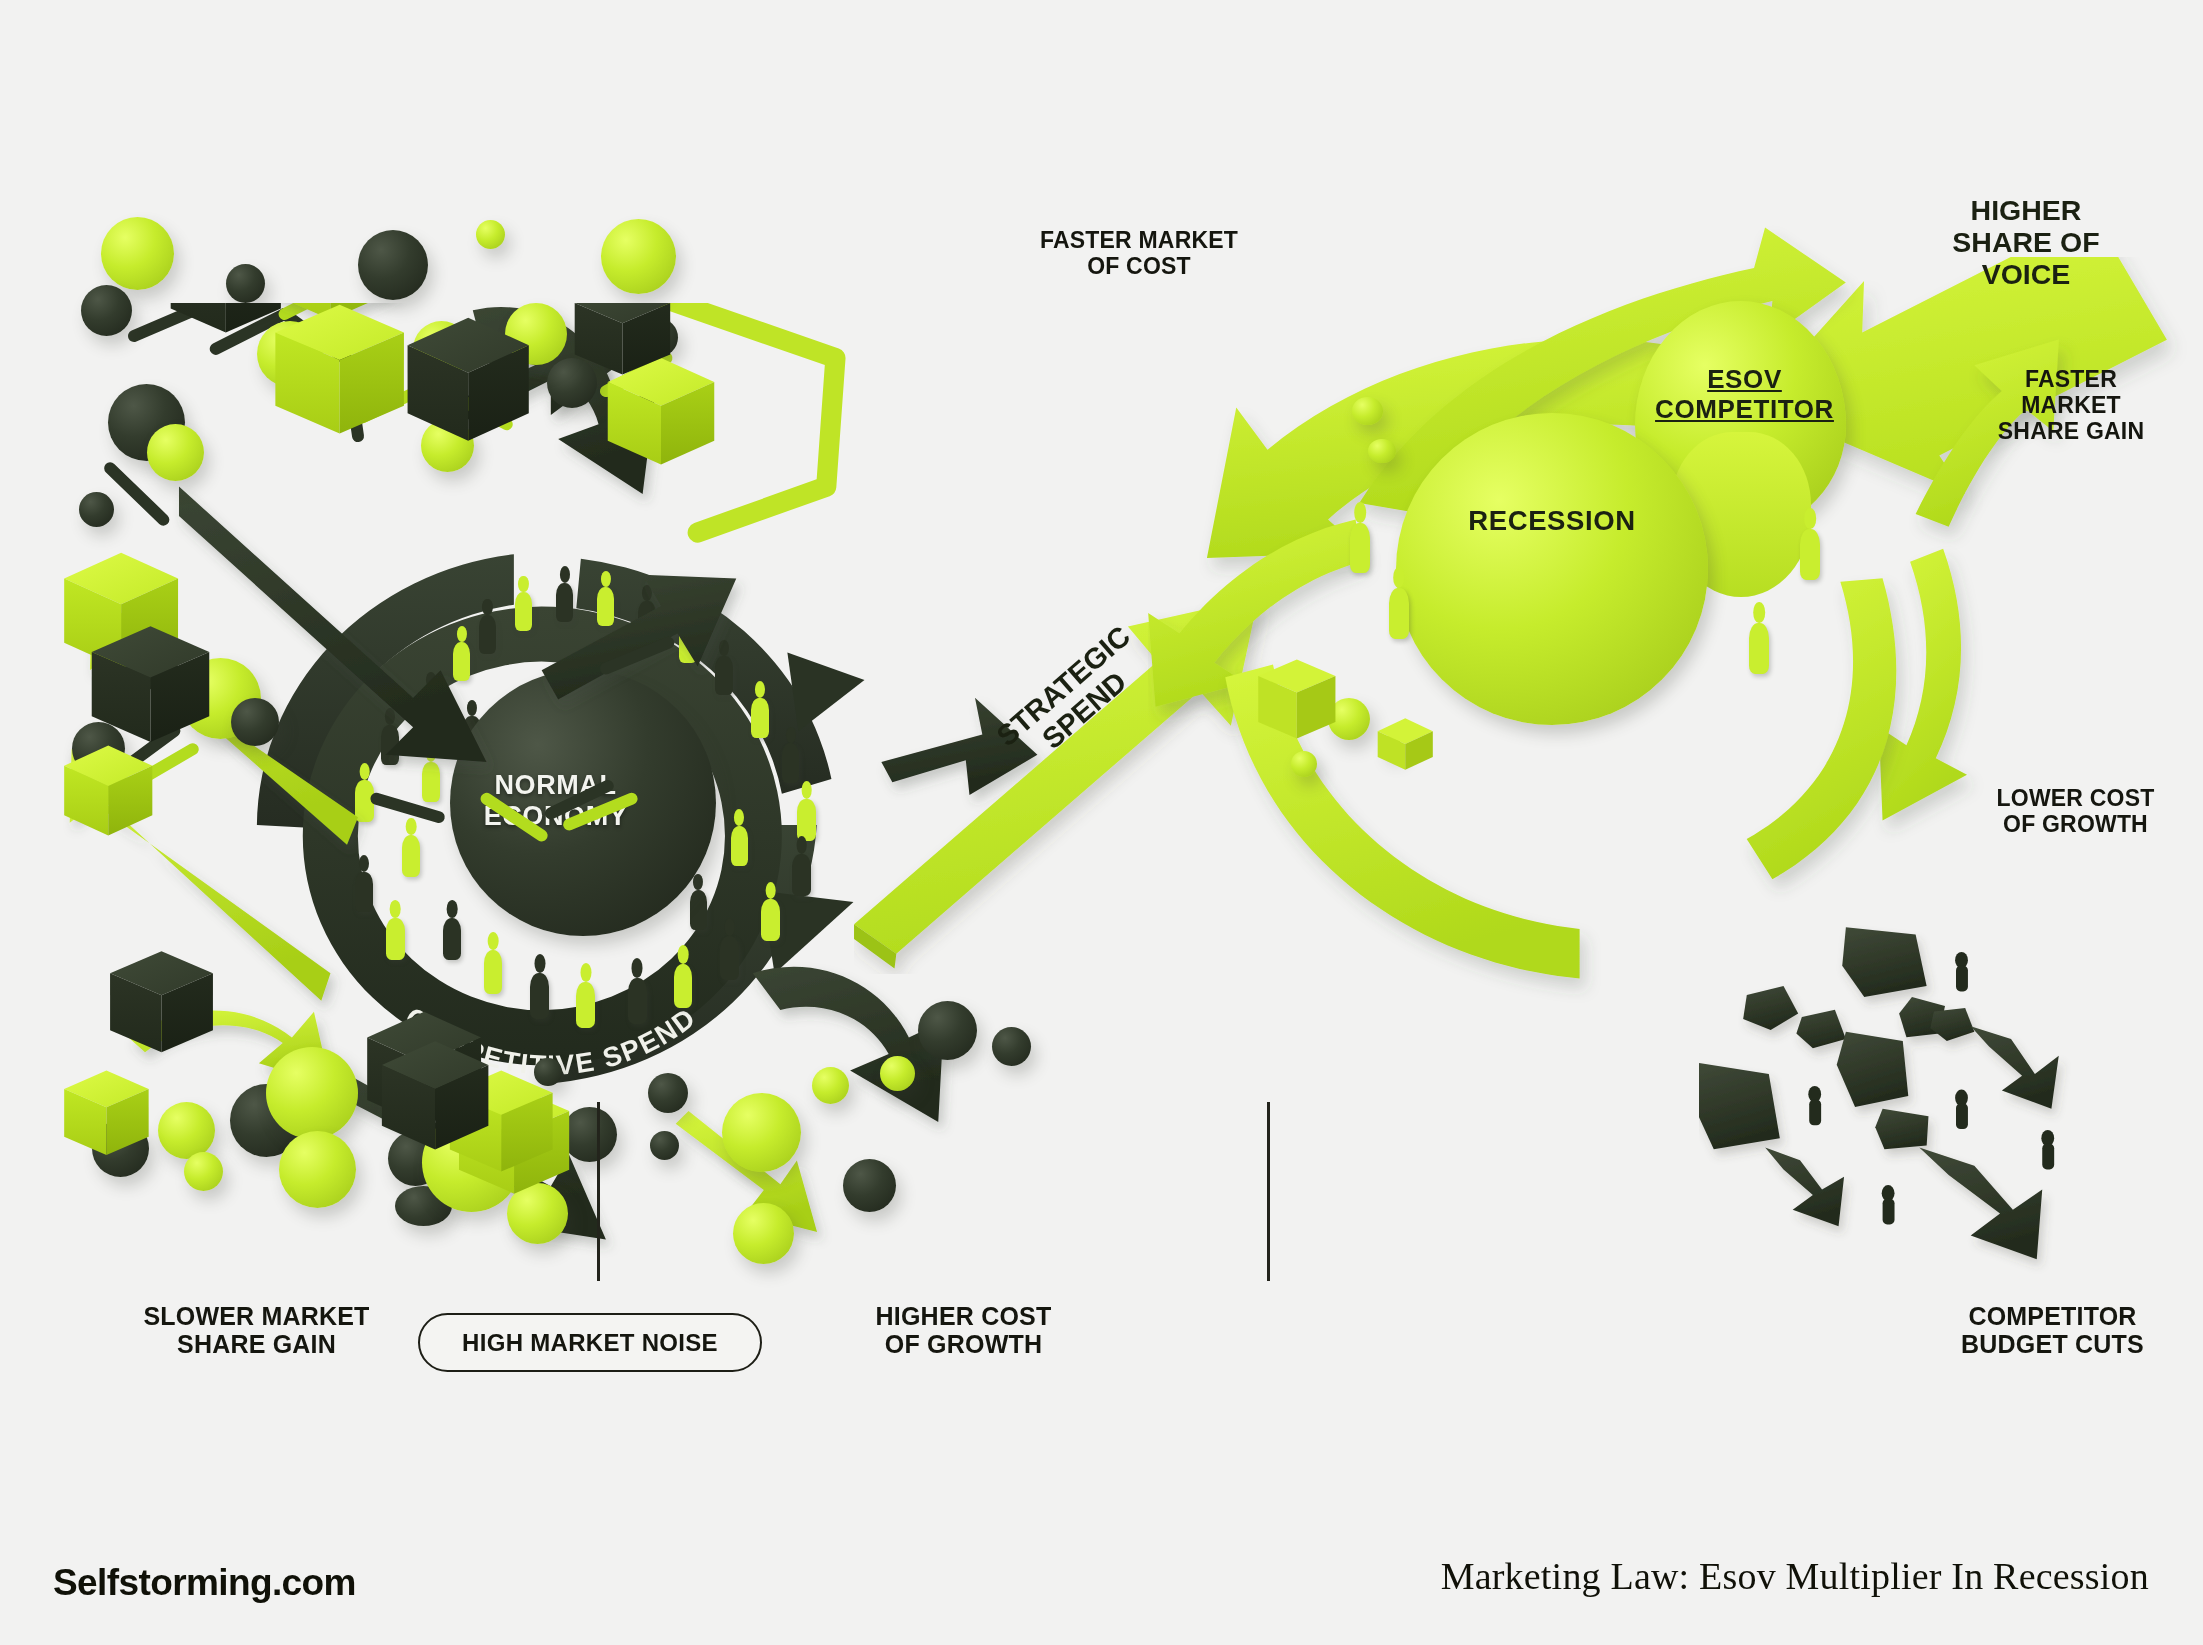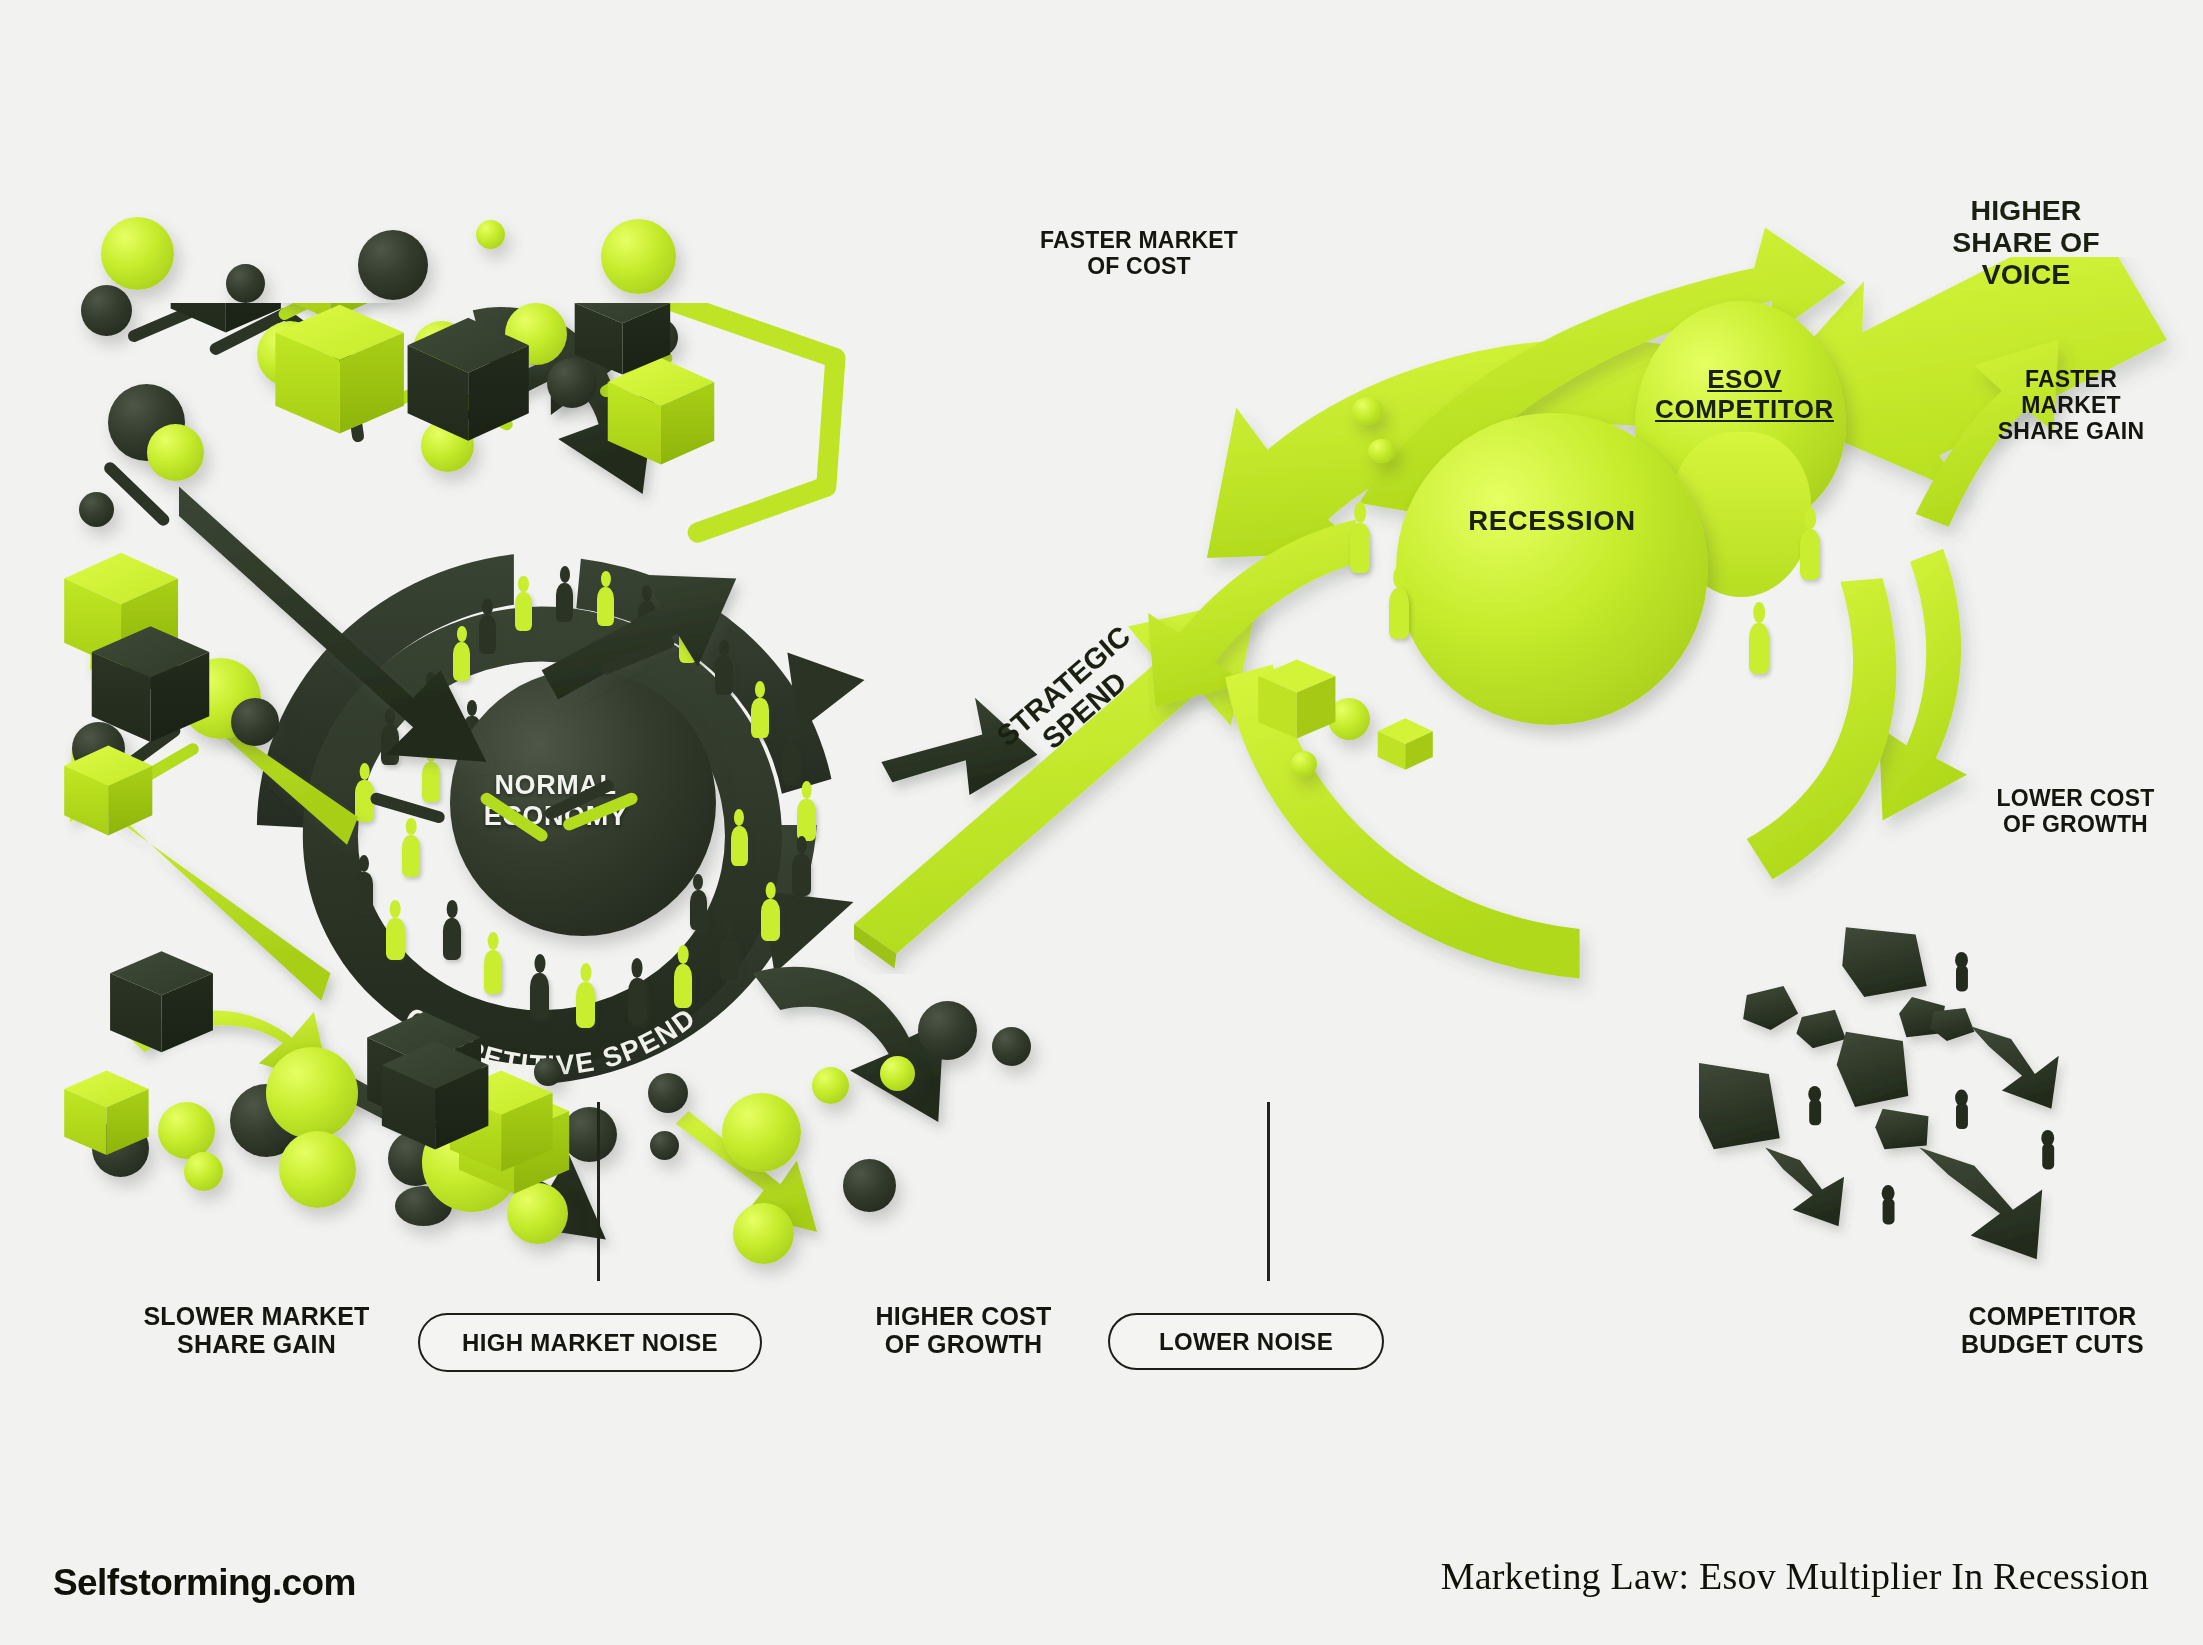--- a/index.html
+++ b/index.html
@@ -563,21 +563,20 @@
         <ellipse cx="286" cy="196" rx="7" ry="9"></ellipse>
           <rect x="280" y="202" width="13" height="28" rx="5"></rect>
         <ellipse cx="380" cy="240" rx="7" ry="9"></ellipse>
           <rect x="374" y="246" width="13" height="28" rx="5"></rect>
         <ellipse cx="206" cy="300" rx="7" ry="9"></ellipse>
           <rect x="200" y="306" width="13" height="28" rx="5"></rect>
       </g>
     </svg>
 
     <div class="leader" style="left:119px;top:1102px;height:179px;"></div>
-    <div class="pill" style="left:-40px;top:1313px;width:272px;height:53px;font-size:24px;">LOWER NOISE</div>
 
     <div class="lbl" style="left:-156px;top:228px;width:294px;font-size:23px;">
       <div>FASTER MARKET</div>
       <div>OF COST</div>
     </div>
     <div class="lbl" style="left:808px;top:367px;width:230px;font-size:23px;">
       <div>FASTER</div>
       <div>MARKET</div>
       <div>SHARE GAIN</div>
     </div>

